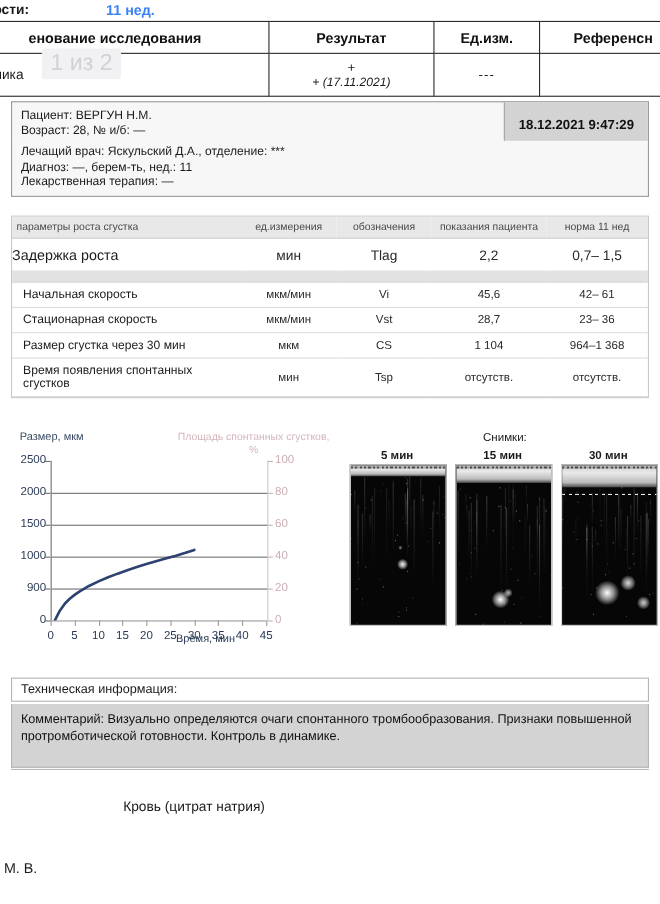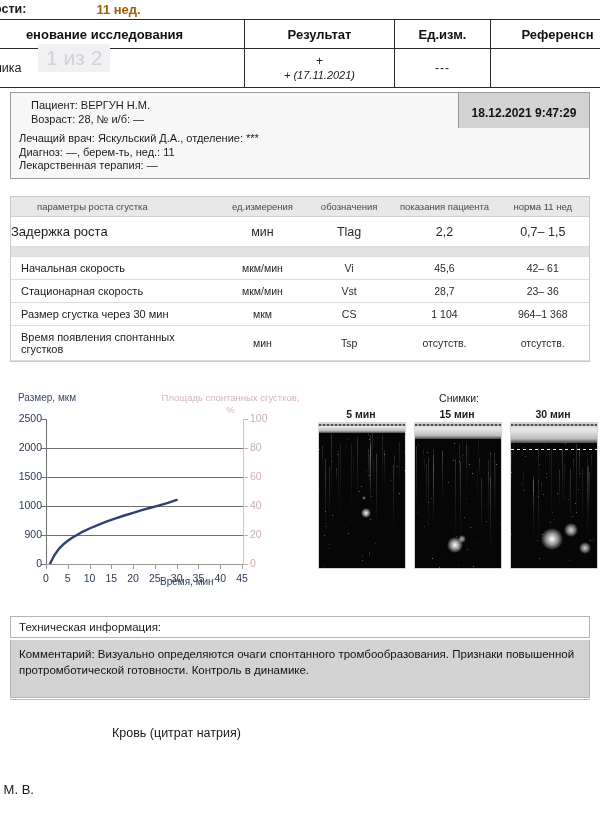--- a/index.html
+++ b/index.html
@@ -14,21 +14,21 @@
 
   
   .top-line{
     position:absolute;left:0;top:0;width:600px;height:18px;
     display:flex;align-items:center;
   }
   .top-line .tl-left{
     font-size:12.5px;font-weight:700;color:#1b1b1b;margin-left:-6px;
   }
   .top-line .tl-val{
-    font-size:13px;font-weight:700;color:#a16207;margin-left:70px;
+    font-size:13px;font-weight:700;color:#3b82f6;margin-left:70px;
   }
 
   
   .res-table{
     position:absolute;left:-36px;top:19px;width:660px;
     border-collapse:collapse;
     table-layout:fixed;
   }
   .res-table th,.res-table td{
     border:1px solid #2a2a2a;
@@ -64,21 +64,20 @@
   .card{
     position:absolute;left:10px;top:92px;width:580px;
     box-sizing:border-box;
     border:1px solid #9a9a9a;
     background:#f7f7f7;
     display:flex;
   }
   .card-left{
     flex:1;padding:5px 8px 6px 8px;
     border-right:1px solid #9a9a9a;
-    margin-left:12px;
   }
   .card-left div{font-size:11px;line-height:14px;color:#1b1b1b;}
   .card-right{
     width:130px;background:#d3d3d3;
     display:flex;align-items:center;justify-content:center;
     font-size:12px;font-weight:700;color:#111;
   }
 
   .info-box{
     position:absolute;left:10px;top:128px;width:580px;
@@ -97,21 +96,21 @@
     background:#ffffff;
   }
   .param-tbl{width:100%;border-collapse:collapse;table-layout:fixed;}
   .param-tbl th{
     background:#e8e8e8;
     font-size:9.5px;font-weight:400;color:#4a4a4a;
     padding:4px 0 4px 0;
     text-align:center;
     border-bottom:1px solid #cfcfcf;
   }
-  .param-tbl th.th-name{text-align:left;padding-left:26px;}
+  .param-tbl th.th-name{text-align:left;padding-left:4px;}
   .param-tbl td{
     border-bottom:1px solid #dcdcdc;
     font-size:10.5px;color:#2a2a2a;text-align:center;
     padding:5px 0;
   }
   .param-tbl td.td-name{
     text-align:left;padding-left:10px;font-size:11px;color:#1b1b1b;
   }
   .param-tbl tr.major td{font-size:12.5px;padding:7px 0;}
   .param-tbl tr.major td.td-name{font-size:13px;}

